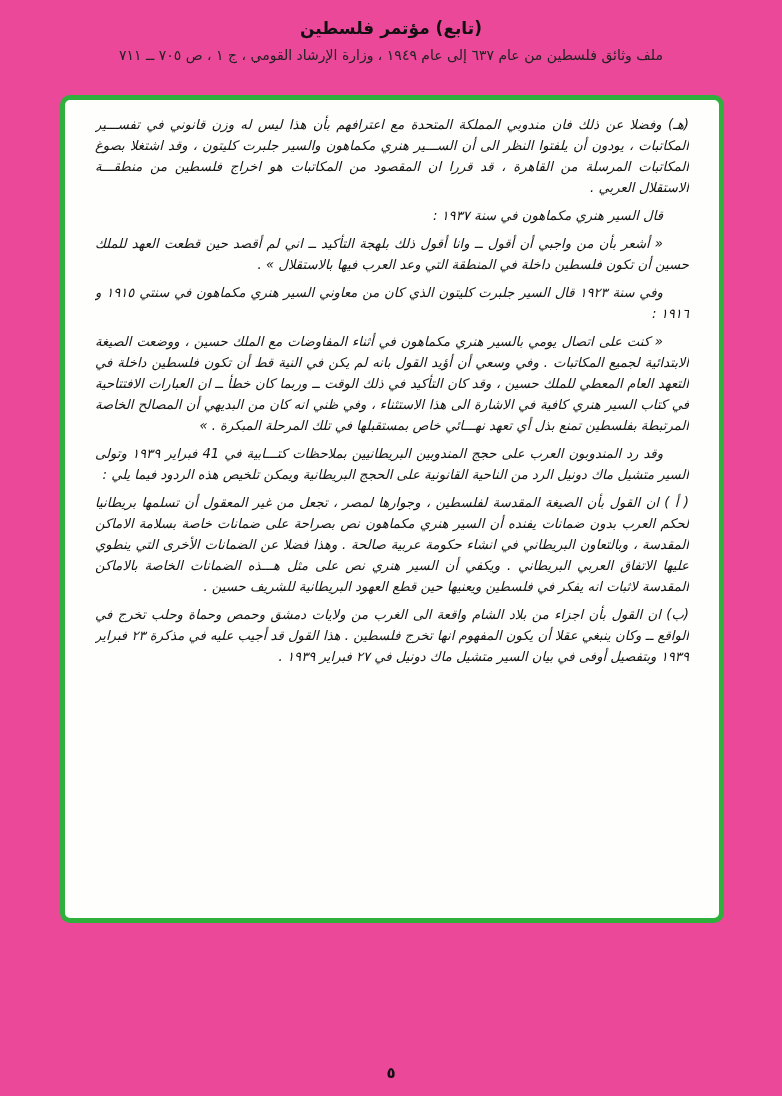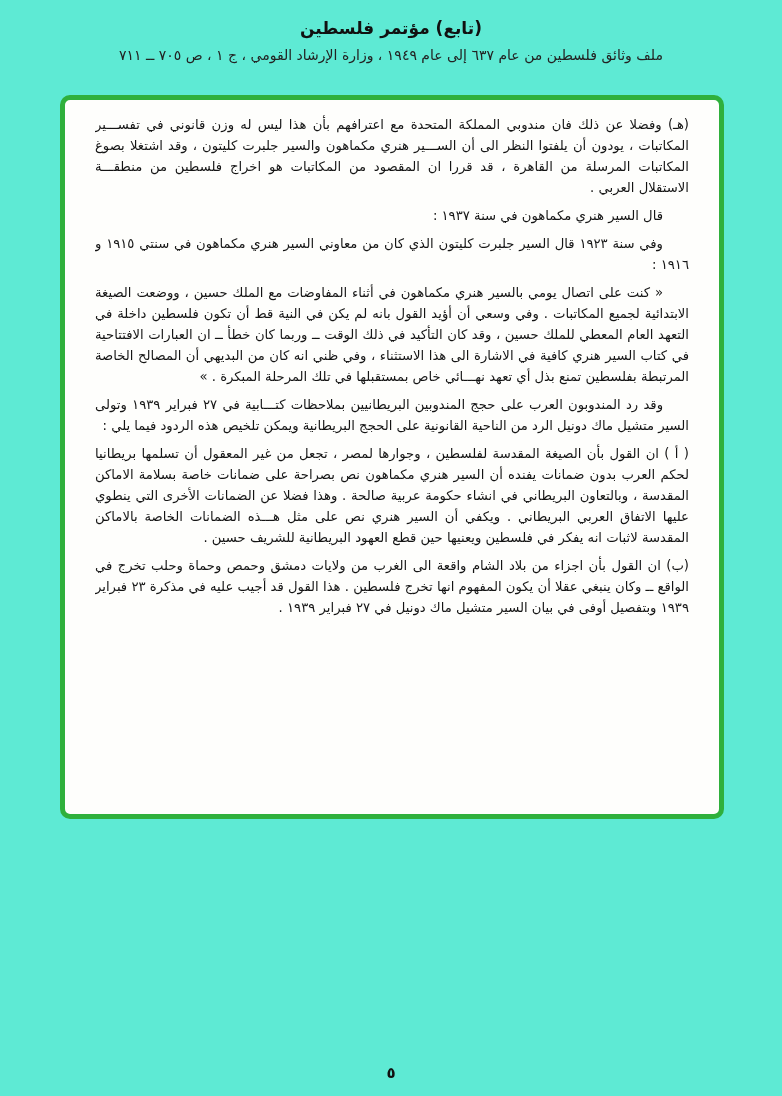--- a/index.html
+++ b/index.html
@@ -5,21 +5,21 @@
   html, body {
     margin: 0;
     padding: 0;
     background: #ffffff;
     font-family: "DejaVu Sans", sans-serif;
   }
   .page {
     position: relative;
     width: 782px;
     height: 1096px;
-    background: #5eead4;
+    background: #ec4899;
     overflow: hidden;
     direction: rtl;
   }
   .header {
     position: absolute;
     top: 18px;
     left: 0;
     right: 0;
     text-align: center;
     color: #111;
@@ -32,25 +32,26 @@
   .header .source-line {
     margin-top: 9px;
     font-size: 14px;
     color: #222;
   }
   .green-frame {
     position: absolute;
     top: 95px;
     left: 60px;
     width: 664px;
-    height: 724px;
+    height: 828px;
     border: 5px solid #2fb03c;
     border-radius: 10px;
     box-sizing: border-box;
     background: #fefefc;
+    font-style: italic;
   }
   .doc-body {
     position: absolute;
     top: 14px;
     right: 30px;
     left: 30px;
     bottom: 10px;
     color: #141414;
     font-size: 13.2px;
     line-height: 21px;
@@ -83,23 +84,24 @@
 
   <div class="header">
     <div class="title">(تابع) مؤتمر فلسطين</div>
     <div class="source-line">ملف وثائق فلسطين من عام ٦٣٧ إلى عام ١٩٤٩ ، وزارة الإرشاد القومي ، ج ١ ، ص ٧٠٥ ــ ٧١١</div>
   </div>
 
   <div class="green-frame">
     <div class="doc-body">
         <p class="para">(هـ) وفضلا عن ذلك فان مندوبي المملكة المتحدة مع اعترافهم بأن هذا ليس له وزن قانوني في تفســـير المكاتبات ، يودون أن يلفتوا النظر الى أن الســـير هنري مكماهون والسير جلبرت كليتون ، وقد اشتغلا بصوغ المكاتبات المرسلة من القاهرة ، قد قررا ان المقصود من المكاتبات هو اخراج فلسطين من منطقـــة الاستقلال العربي .</p>
         <p class="para indent">قال السير هنري مكماهون في سنة ١٩٣٧ :</p>
+        <p class="para indent">« أشعر بأن من واجبي أن أقول ــ وانا أقول ذلك بلهجة التأكيد ــ اني لم أقصد حين قطعت العهد للملك حسين أن تكون فلسطين داخلة في المنطقة التي وعد العرب فيها بالاستقلال » .</p>
         <p class="para indent">وفي سنة ١٩٢٣ قال السير جلبرت كليتون الذي كان من معاوني السير هنري مكماهون في سنتي ١٩١٥ و ١٩١٦ :</p>
         <p class="para indent">« كنت على اتصال يومي بالسير هنري مكماهون في أثناء المفاوضات مع الملك حسين ، ووضعت الصيغة الابتدائية لجميع المكاتبات . وفي وسعي أن أؤيد القول بانه لم يكن في النية قط أن تكون فلسطين داخلة في التعهد العام المعطي للملك حسين ، وقد كان التأكيد في ذلك الوقت ــ وربما كان خطأ ــ ان العبارات الافتتاحية في كتاب السير هنري كافية في الاشارة الى هذا الاستثناء ، وفي ظني انه كان من البديهي أن المصالح الخاصة المرتبطة بفلسطين تمنع بذل أي تعهد نهـــائي خاص بمستقبلها في تلك المرحلة المبكرة . »</p>
-        <p class="para indent">وقد رد المندوبون العرب على حجج المندوبين البريطانيين بملاحظات كتـــابية في ٢٧ فبراير ١٩٣٩ وتولى السير متشيل ماك دونيل الرد من الناحية القانونية على الحجج البريطانية ويمكن تلخيص هذه الردود فيما يلي :</p>
+        <p class="para indent">وقد رد المندوبون العرب على حجج المندوبين البريطانيين بملاحظات كتـــابية في 41 فبراير ١٩٣٩ وتولى السير متشيل ماك دونيل الرد من الناحية القانونية على الحجج البريطانية ويمكن تلخيص هذه الردود فيما يلي :</p>
         <p class="para">( أ ) ان القول بأن الصيغة المقدسة لفلسطين ، وجوارها لمصر ، تجعل من غير المعقول أن تسلمها بريطانيا لحكم العرب بدون ضمانات يفنده أن السير هنري مكماهون نص بصراحة على ضمانات خاصة بسلامة الاماكن المقدسة ، وبالتعاون البريطاني في انشاء حكومة عربية صالحة . وهذا فضلا عن الضمانات الأخرى التي ينطوي عليها الاتفاق العربي البريطاني . ويكفي أن السير هنري نص على مثل هـــذه الضمانات الخاصة بالاماكن المقدسة لاثبات انه يفكر في فلسطين ويعنيها حين قطع العهود البريطانية للشريف حسين .</p>
         <p class="para">(ب) ان القول بأن اجزاء من بلاد الشام واقعة الى الغرب من ولايات دمشق وحمص وحماة وحلب تخرج في الواقع ــ وكان ينبغي عقلا أن يكون المفهوم انها تخرج فلسطين . هذا القول قد أجيب عليه في مذكرة ٢٣ فبراير ١٩٣٩ وبتفصيل أوفى في بيان السير متشيل ماك دونيل في ٢٧ فبراير ١٩٣٩ .</p>
       </div>
   </div>
 
   <div class="footer">
     <span class="page-number">٥</span>
   </div>
 
 </div>

